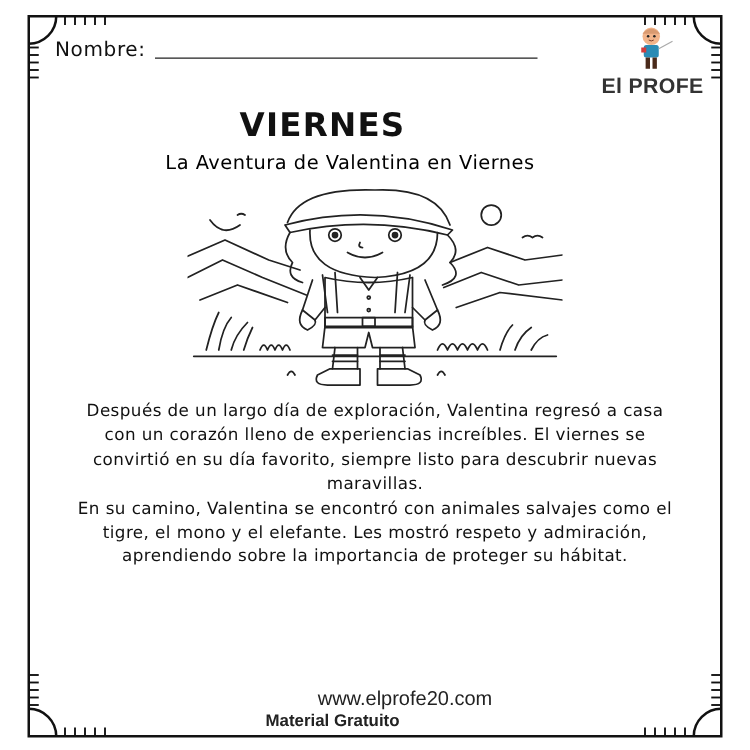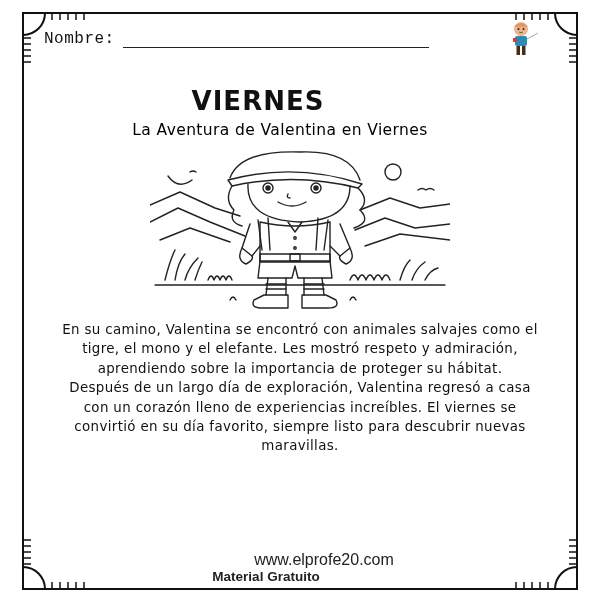--- a/index.html
+++ b/index.html
@@ -1,19 +1,19 @@
 <!DOCTYPE html>
 <html><head>
 <meta charset="utf-8">
 <style>
   html, body { margin: 0; padding: 0; background: #ffffff; }
   body { width: 600px; height: 600px; position: relative; overflow: hidden;
          font-family: "DejaVu Sans", sans-serif; color: #111; }
   .frame { position: absolute; left: 0; top: 0; width: 600px; height: 600px; }
-  .name-row { position: absolute; left: 44px; top: 30px; display: flex; align-items: flex-end; font-family: Liberation Mono, monospace; }
+  .name-row { position: absolute; left: 44px; top: 30px; display: flex; align-items: center; }
   .name-label { font-size: 16px; letter-spacing: 0.5px; color: #111; }
   .name-line { width: 306px; border-bottom: 1.6px solid #222; margin-left: 8px; height: 14px; }
   .logo { position: absolute; left: 472px; top: 20px; width: 100px; text-align: center; }
   .logo-figure { width: 40px; height: 36px; margin: 0 auto; }
   .logo-text { font-family: "Liberation Sans", sans-serif; font-weight: bold; font-size: 17px;
                color: #333; letter-spacing: 0.3px; margin-top: -1px; }
   .title { position: absolute; left: 0; width: 516px; top: 86px; text-align: center;
            font-family: "DejaVu Sans", sans-serif; font-weight: bold; font-size: 26px;
            letter-spacing: 1px; color: #111; }
   .subtitle { position: absolute; left: 0; width: 560px; top: 121px; text-align: center;
@@ -102,20 +102,21 @@
     <path d="M12 7 Q19 -1 26 7" fill="#d99a70"></path>
     <circle cx="16.5" cy="9" r="1" fill="#222"></circle>
     <circle cx="21.5" cy="9" r="1" fill="#222"></circle>
     <path d="M17 12 Q19 13.5 21 12" stroke="#7a3b2a" stroke-width="0.8" fill="none"></path>
     <rect x="13" y="16" width="12" height="10" rx="2" fill="#2a8bb5"></rect>
     <rect x="11" y="18" width="4" height="4" fill="#d43b3b"></rect>
     <line x1="25" y1="19" x2="36" y2="13" stroke="#aaa" stroke-width="1"></line>
     <rect x="14.5" y="26" width="3.5" height="9" fill="#4a2a1a"></rect>
     <rect x="20" y="26" width="3.5" height="9" fill="#4a2a1a"></rect>
   </svg>
+  <div class="logo-text">El PROFE</div>
 </div>
 
 <div class="title">VIERNES</div>
 <div class="subtitle">La Aventura de Valentina en Viernes</div>
 
 <svg class="illustration" viewBox="0 0 300 160">
   <g stroke="#222" stroke-width="1.4" fill="none" stroke-linecap="round" stroke-linejoin="round">
 
     <circle cx="243" cy="22" r="8"></circle>
 
@@ -176,18 +177,18 @@
     <path d="M118 128 L116 145 M136 128 L136 145"></path>
     <path d="M154 128 L154 145 M172 128 L174 145"></path>
     <path d="M116 134 L136 134 M116 139 L136 139 M154 134 L174 134 M154 139 L174 139"></path>
 
     <path d="M114 145 L104 150 Q100 158 112 158 L138 158 L138 145 Z"></path>
     <path d="M152 145 L152 158 L178 158 Q190 158 186 150 L176 145 Z"></path>
   </g>
 </svg>
 
 <div class="story">
+  <p>Después de un largo día de exploración, Valentina regresó a casa con un corazón lleno de experiencias increíbles. El viernes se convirtió en su día favorito, siempre listo para descubrir nuevas maravillas.</p>
   <p>En su camino, Valentina se encontró con animales salvajes como el tigre, el mono y el elefante. Les mostró respeto y admiración, aprendiendo sobre la importancia de proteger su hábitat.</p>
-  <p>Después de un largo día de exploración, Valentina regresó a casa con un corazón lleno de experiencias increíbles. El viernes se convirtió en su día favorito, siempre listo para descubrir nuevas maravillas.</p>
 </div>
 
 <div class="footer-url">www.elprofe20.com</div>
 <div class="footer-note">Material Gratuito</div>
 
 </body></html>

